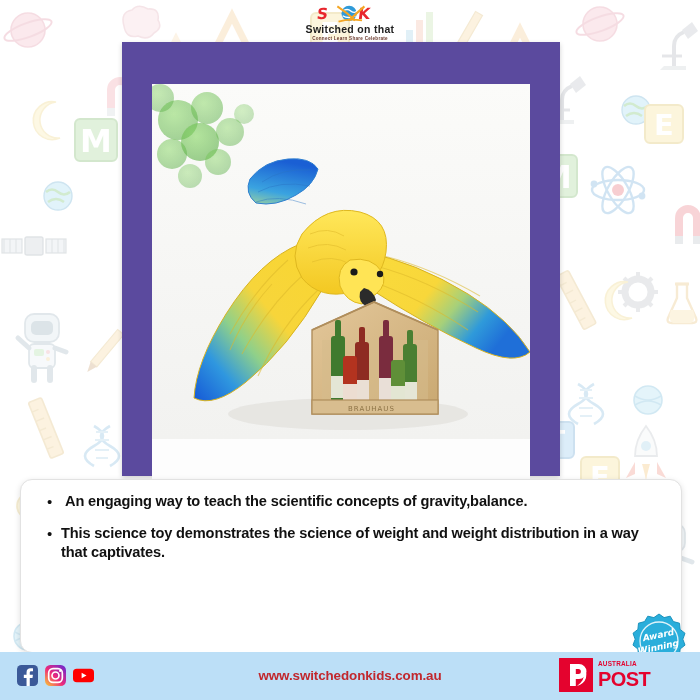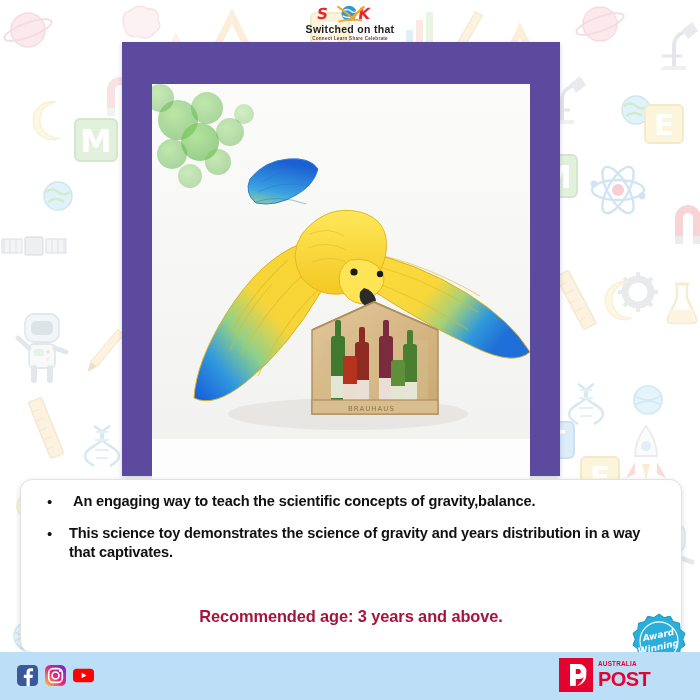--- a/index.html
+++ b/index.html
@@ -28,21 +28,21 @@
          background:#fdfdfd;overflow:hidden;}
   #photo svg{display:block;width:378px;height:355px;}
 
   
   #card{position:absolute;left:20px;top:479px;width:660px;height:172px;
         background:#fff;border-radius:12px;border:1px solid #e2e2e2;
         box-shadow:0 2px 6px rgba(0,0,0,.13);}
   #bullets{position:absolute;left:26px;top:12px;right:14px;}
   .bullet{display:flex;align-items:flex-start;margin-bottom:13px;}
   .bullet .dot{flex:0 0 auto;width:14px;font-size:15px;line-height:19px;color:#111;text-align:left;}
-  .bullet .txt{font-size:14.6px;line-height:19px;font-weight:700;color:#111;letter-spacing:-.15px;margin-left:8px;}
+  .bullet .txt{font-size:14.6px;line-height:19px;font-weight:700;color:#111;letter-spacing:-.15px;}
   .bullet.b1 .txt{padding-left:4px;}
   #rec{position:absolute;left:0;right:0;top:127px;text-align:center;
        font-size:16.4px;font-weight:700;color:#a5143c;letter-spacing:-.1px;}
 
   
   #badge{position:absolute;left:628px;top:612px;width:62px;height:62px;}
   #badge svg{display:block;width:62px;height:62px;}
 
   
   #footer{position:absolute;left:0;top:652px;width:700px;height:48px;background:#bcdff7;}
@@ -389,24 +389,23 @@
   </div>
 
   <div id="card">
     <div id="bullets">
       <div class="bullet b1">
         <span class="dot">•</span>
         <span class="txt">An engaging way to teach the scientific concepts of gravity,balance.</span>
       </div>
       <div class="bullet b2">
         <span class="dot">•</span>
-        <span class="txt">This science toy demonstrates the science of gravity and years distribution in a way that captivates.</span>
+        <span class="txt">This science toy demonstrates the science of weight and weight distribution in a way that captivates.</span>
       </div>
     </div>
-    <div id="rec">Recommended age: 3 years and above.</div>
   </div>
 
   <div id="badge">
     <svg viewBox="0 0 62 62" xmlns="http://www.w3.org/2000/svg">
       <g>
         <path d="M31,2
                  l5.1,3.6 l6.1,-1.4 l3.2,5.4 l6.1,1.6 l0.6,6.2 l4.9,3.9 l-2.2,5.9 l2.2,5.9 l-4.9,3.9 l-0.6,6.2
                  l-6.1,1.6 l-3.2,5.4 l-6.1,-1.4 l-5.1,3.6 l-5.1,-3.6 l-6.1,1.4 l-3.2,-5.4 l-6.1,-1.6 l-0.6,-6.2
                  l-4.9,-3.9 l2.2,-5.9 l-2.2,-5.9 l4.9,-3.9 l0.6,-6.2 l6.1,-1.6 l3.2,-5.4 l6.1,1.4 z" fill="#2aaedb" stroke="#1c93bd" stroke-width="1"></path>
         <circle cx="31" cy="29" r="19" fill="none" stroke="#ffffff" stroke-width="1.3" opacity=".85"></circle>
@@ -433,20 +432,21 @@
         <rect width="24" height="24" rx="6" fill="url(#igG)"></rect>
         <rect x="4.2" y="4.2" width="15.6" height="15.6" rx="5" fill="none" stroke="#ffffff" stroke-width="1.9"></rect>
         <circle cx="12" cy="12" r="4" fill="none" stroke="#ffffff" stroke-width="1.9"></circle>
         <circle cx="17.3" cy="6.8" r="1.3" fill="#ffffff"></circle>
       </svg>
       <svg class="sicon" viewBox="0 0 28 24" xmlns="http://www.w3.org/2000/svg">
         <rect x="0" y="3" width="28" height="18" rx="5" fill="#ff0000"></rect>
         <path d="M11.5,8.4 L18,12 L11.5,15.6 z" fill="#ffffff"></path>
       </svg>
     </div>
+    <div id="url">www.switchedonkids.com.au</div>
   </div>
 
   <div id="auspost">
     <svg class="sq" viewBox="0 0 34 34" xmlns="http://www.w3.org/2000/svg">
       <rect width="34" height="34" fill="#e4032e"></rect>
       <path d="M11,6 h9 a7.5,7.5 0 0,1 0,15 h-3.2 v7 h-5.8 z M16.8,11 v5 h2.6 a2.5,2.5 0 0,0 0,-5 z" fill="#ffffff"></path>
       <path d="M20,6 q9,5 7,14 q-2,6 -9,8 q8,-6 7,-13 q-1,-6 -5,-9 z" fill="#ffffff"></path>
     </svg>
     <div class="wordmark">
       <span class="w1">AUSTRALIA</span>

